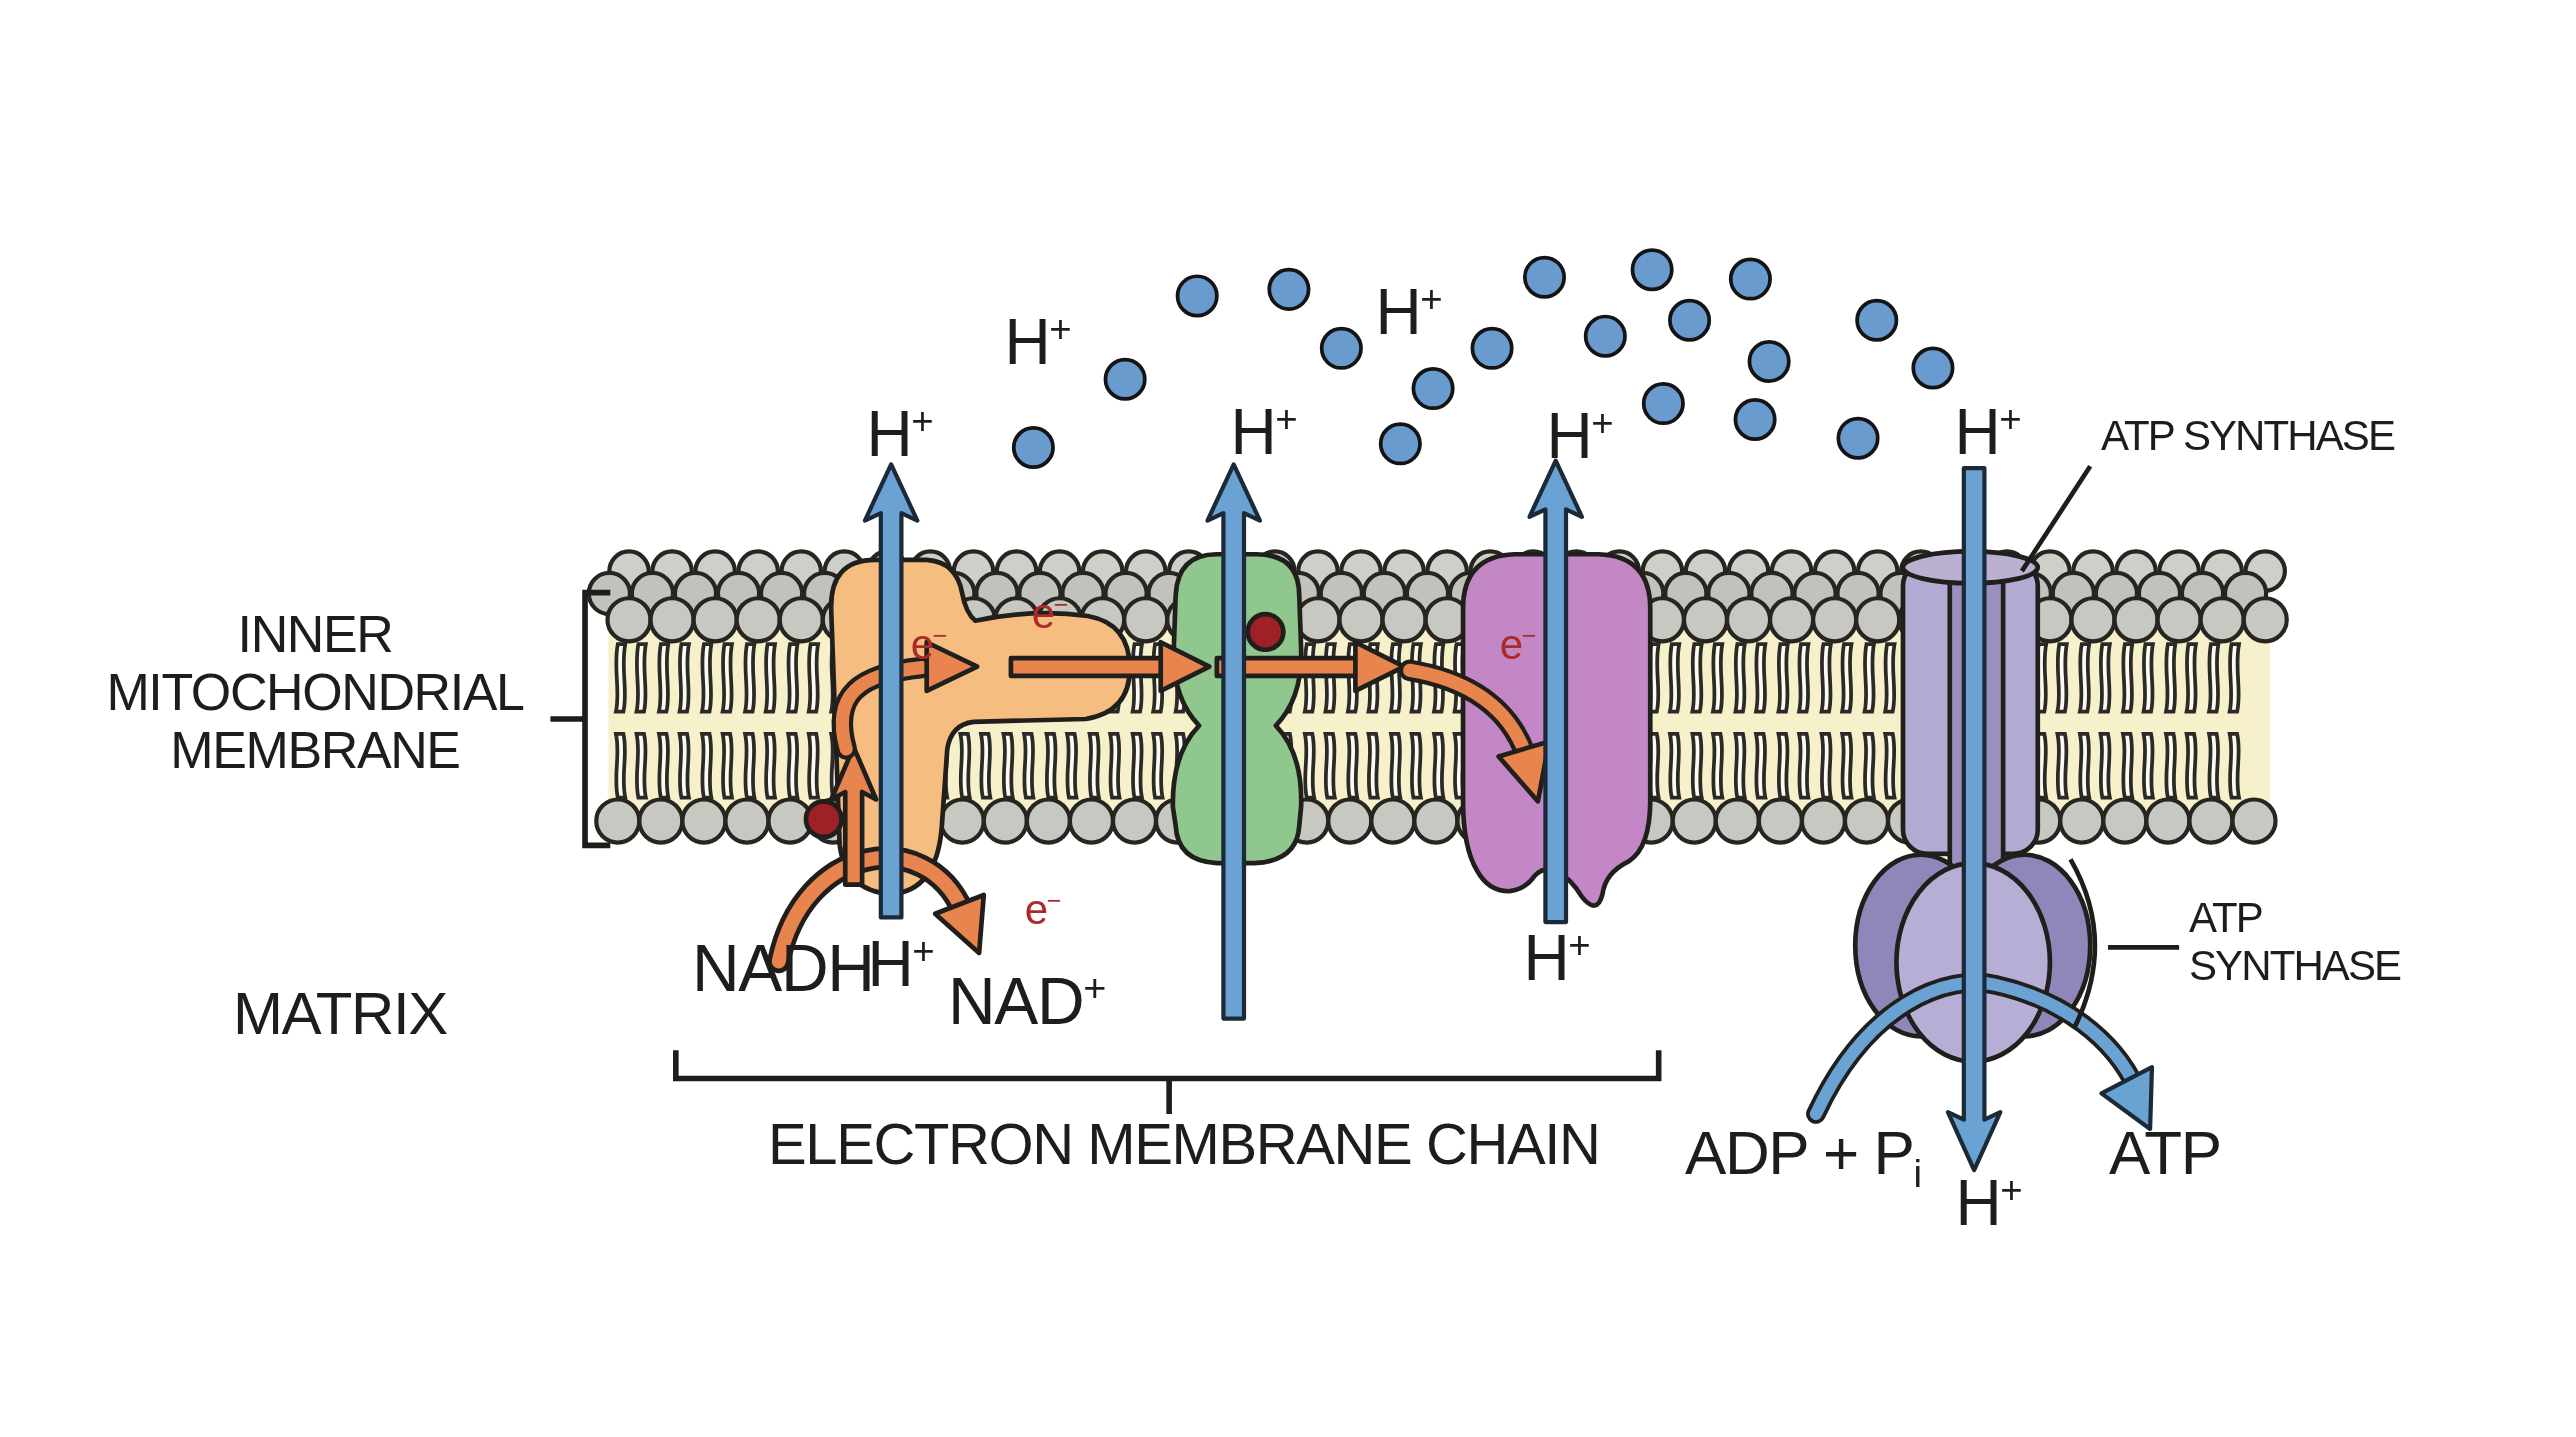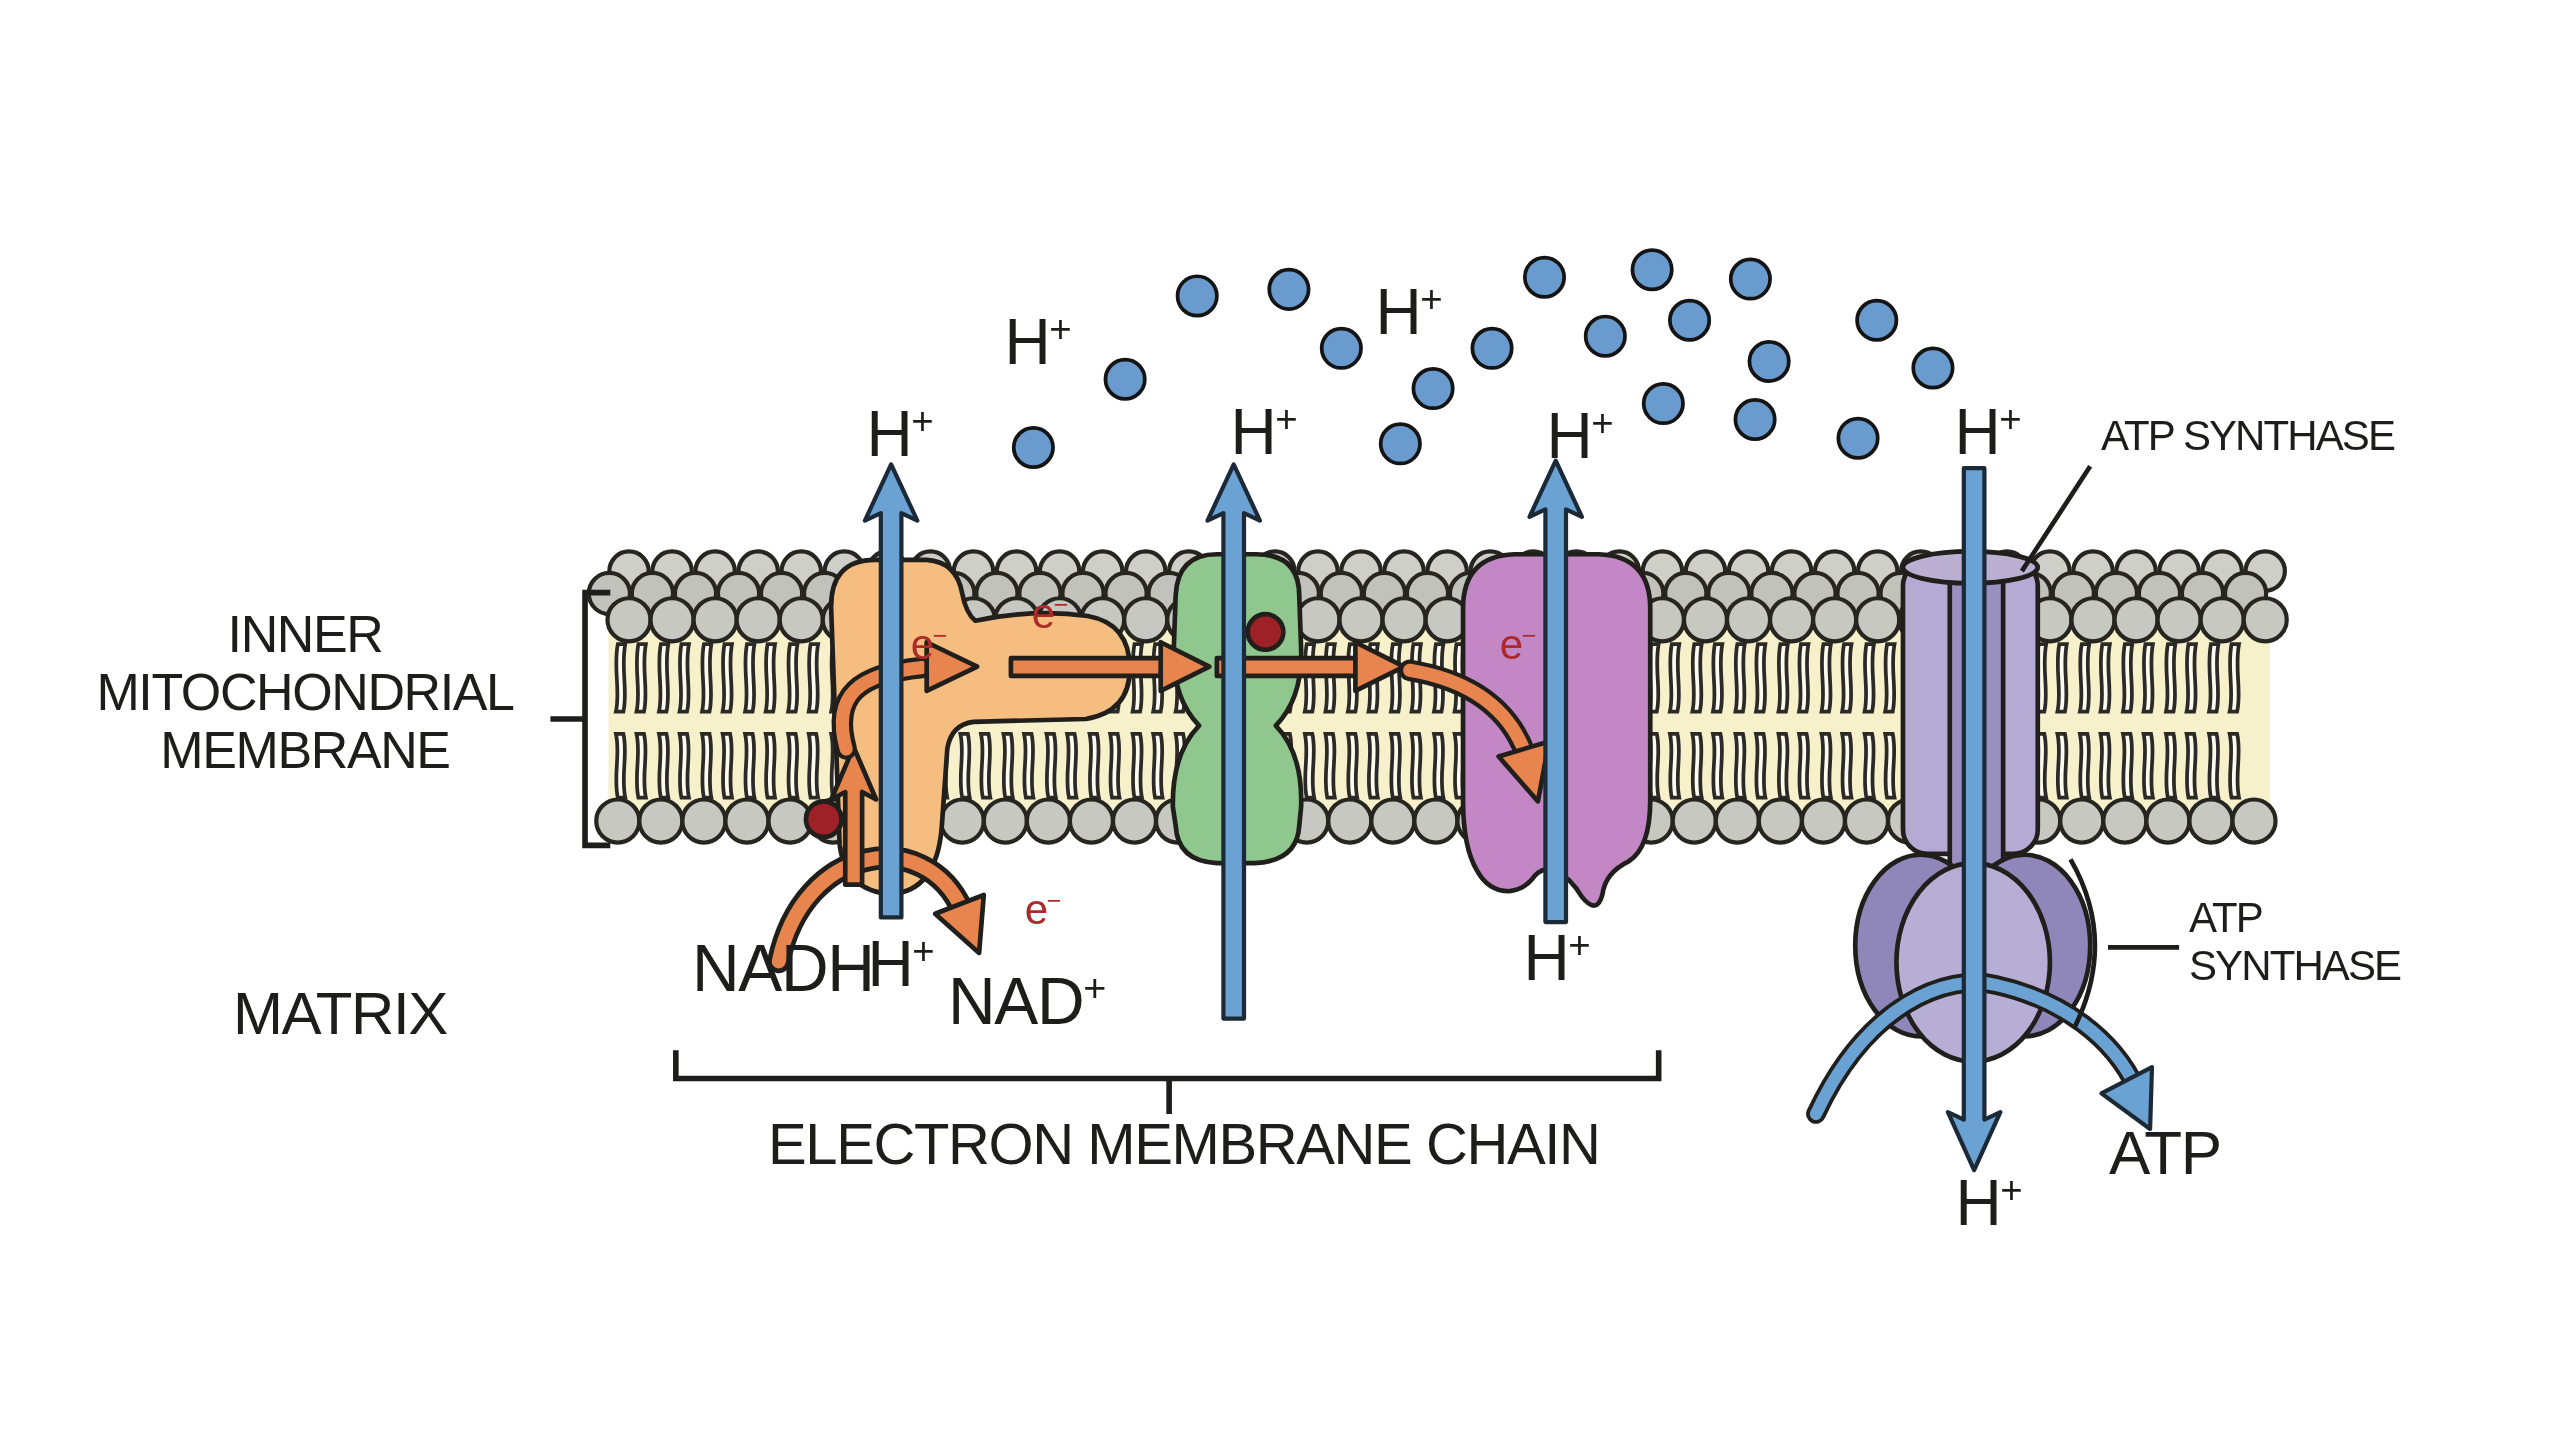--- a/index.html
+++ b/index.html
@@ -286,21 +286,21 @@
     <circle cx="2065" cy="393" r="21" fill="#699bce" stroke="#141414" stroke-width="4"></circle>
   </g>
 
   <path class="callout" d="M 2160,610 L 2233,498"></path>
   <path class="callout" stroke-width="4" d="M 2212,918 Q 2262,1005 2216,1098"></path>
   <path class="callout" d="M 2252,1012 L 2328,1012"></path>
 
   <path class="bracket" stroke-width="5" d="M 722,1122 L 722,1152 L 1772,1152 L 1772,1122 M 1249,1152 L 1249,1190"></path>
 </svg>
 
-  <div class="lbl ctr s56" style="left:305px;top:605px;">INNER
+  <div class="lbl ctr s56" style="left:315px;top:605px;">INNER
 MITOCHONDRIAL
 MEMBRANE</div>
   <div class="lbl s64" style="left:233px;top:980px;">MATRIX</div>
 
   <div class="lbl ctr s68" style="left:1038px;top:307px;"><span>H</span><sup>+</sup></div>
   <div class="lbl ctr s68" style="left:1409px;top:277px;"><span>H</span><sup>+</sup></div>
   <div class="lbl ctr s68" style="left:900px;top:399px;"><span>H</span><sup>+</sup></div>
   <div class="lbl ctr s68" style="left:1264px;top:397px;"><span>H</span><sup>+</sup></div>
   <div class="lbl ctr s68" style="left:1580px;top:401px;"><span>H</span><sup>+</sup></div>
   <div class="lbl ctr s68" style="left:1988px;top:397px;"><span>H</span><sup>+</sup></div>
@@ -309,19 +309,20 @@
   <div class="lbl ctr s68" style="left:1989px;top:1168px;"><span>H</span><sup>+</sup></div>
 
   <div class="lbl ctr s58 red" style="left:929px;top:621px;"><span>e</span><sup>−</sup></div>
   <div class="lbl ctr s58 red" style="left:1050px;top:590px;"><span>e</span><sup>−</sup></div>
   <div class="lbl ctr s58 red" style="left:1518px;top:621px;"><span>e</span><sup>−</sup></div>
   <div class="lbl ctr s58 red" style="left:1043px;top:886px;"><span>e</span><sup>−</sup></div>
 
   <div class="lbl s70" style="left:692px;top:932px;">NADH</div>
   <div class="lbl s70" style="left:948px;top:965px;"><span>NAD</span><sup>+</sup></div>
   <div class="lbl s62" style="left:768px;top:1112px;">ELECTRON MEMBRANE CHAIN</div>
+  <div class="lbl s66" style="left:1685px;top:1118px;"><span>ADP + P</span><sub>i</sub></div>
   <div class="lbl s66" style="left:2109px;top:1118px;">ATP</div>
   <div class="lbl s58" style="left:2101px;top:412px;letter-spacing:-1.9px;">ATP SYNTHASE</div>
   <div class="lbl s58" style="left:2189px;top:894px;letter-spacing:-1.9px;line-height:1.14;">ATP
 SYNTHASE</div>
 
 </div>
 
 
 </body></html>

